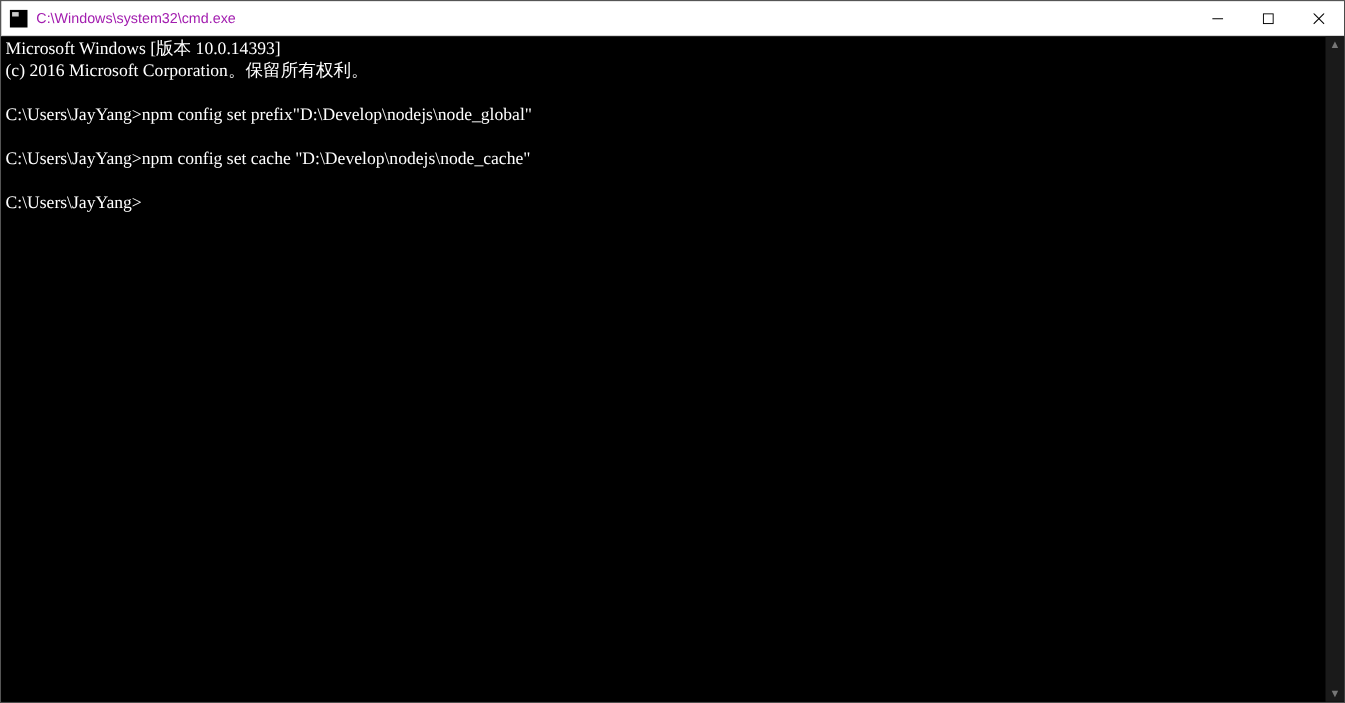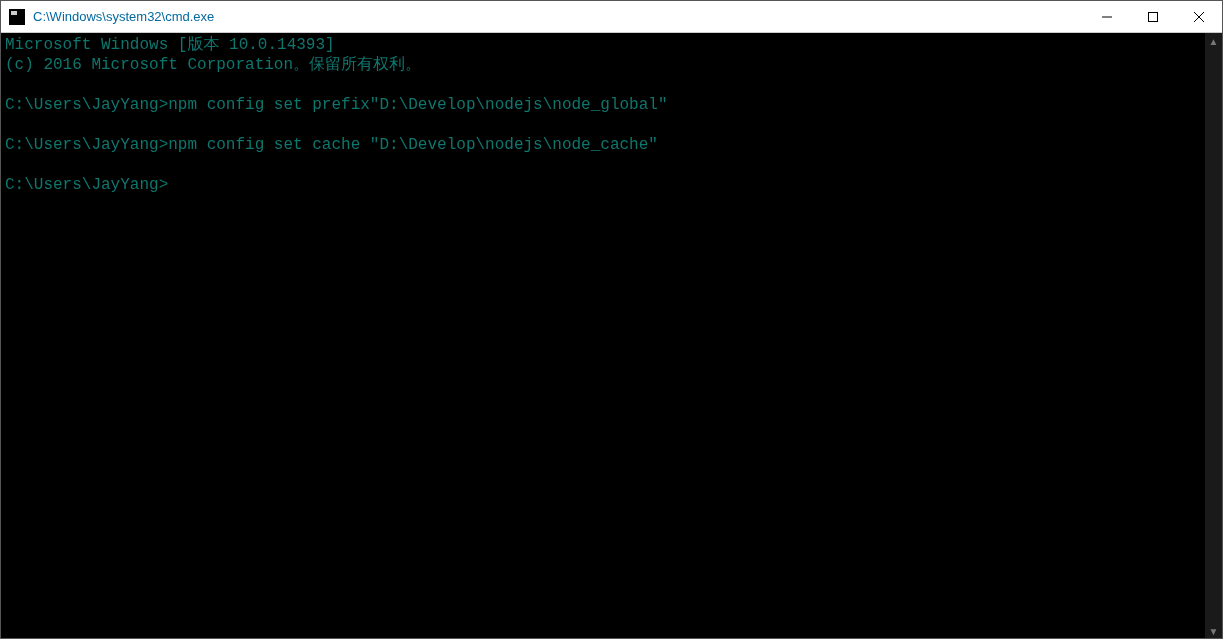--- a/index.html
+++ b/index.html
@@ -29,21 +29,21 @@
   .app-icon::after {
     content: "";
     position: absolute;
     top: 2px; left: 2px;
     width: 6px; height: 4px;
     background: #ccc;
   }
   .title-text {
     flex: 1;
     font-size: 13px;
-    color: #0369a1;
+    color: #a21caf;
     white-space: nowrap;
     overflow: hidden;
   }
   .win-controls {
     display: flex;
     height: 100%;
   }
   .win-btn {
     width: 46px;
     height: 100%;
@@ -56,24 +56,24 @@
 
   .client {
     position: relative;
     height: calc(639px - 32px);
     background: #000;
     display: flex;
   }
   .terminal {
     flex: 1;
     padding: 2px 0 0 4px;
-    font-family: Liberation Mono, monospace;
+    font-family: Liberation Serif, serif;
     font-size: 16px;
     line-height: 20px;
-    color: #0f766e;
+    color: #ffffff;
     white-space: pre;
     overflow: hidden;
   }
   .scrollbar {
     width: 17px;
     background: #1a1a1a;
     display: flex;
     flex-direction: column;
     justify-content: space-between;
     align-items: center;

